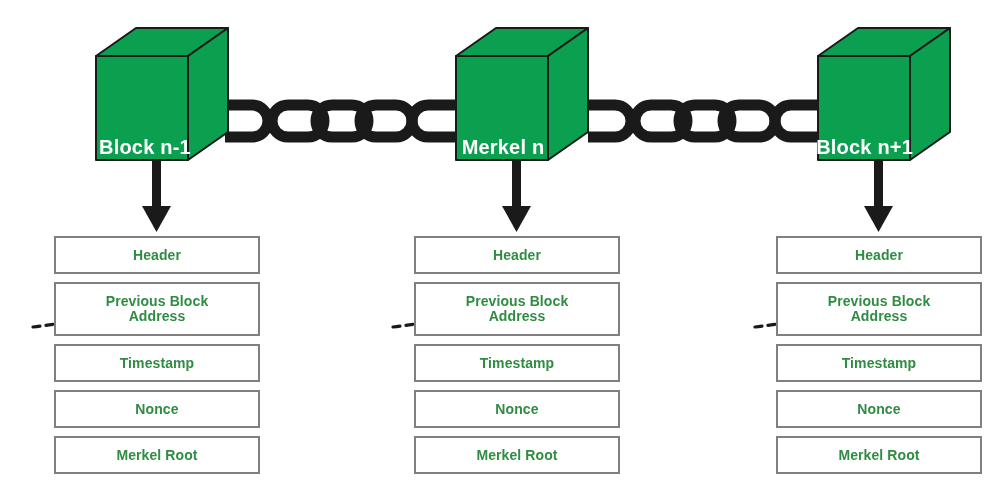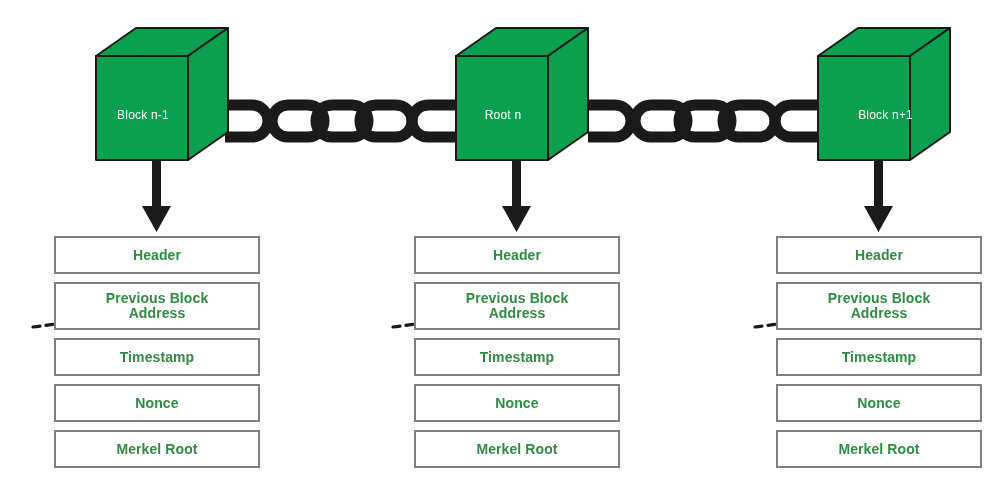--- a/index.html
+++ b/index.html
@@ -37,38 +37,39 @@
     border: 2px solid #808080;
     background: #ffffff;
     margin-bottom: 8px;
     display: flex;
     align-items: center;
     justify-content: center;
     text-align: center;
     line-height: 1.05;
   }
   .field-box.two-line {
-    height: 48px;
+    height: 54px;
   }
   .field-label {
     color: #2f8c42;
     font-size: 14px;
     font-weight: bold;
     letter-spacing: 0.1px;
     white-space: pre-line;
   }
 
   
   .cube-label {
     position: absolute;
     color: #ffffff;
-    font-size: 12px;
-    font-weight: normal;
+    font-size: 20px;
+    font-weight: bold;
     letter-spacing: 0.2px;
     white-space: nowrap;
+    margin-top: 28px;
   }
 </style>
 </head>
 <body>
 
 <div id="canvas">
 
   <svg class="diagram-svg" viewBox="0 0 1001 501" xmlns="http://www.w3.org/2000/svg">
 
     <g fill="none" stroke="#1a1a1a" stroke-width="11">
@@ -129,21 +130,21 @@
     </g>
     <g fill="#1a1a1a">
       <polygon points="118,299 136,307.5 117,315"></polygon>
       <polygon points="478,299 496,307.5 477,315"></polygon>
       <polygon points="840,299 858,307.5 839,315"></polygon>
     </g>
   </svg>
 
   <div class="cube-label" style="left:99px; top:108px; width:88px; text-align:center;">Block n-1</div>
 
-  <div class="cube-label" style="left:459px; top:108px; width:88px; text-align:center;">Root n</div>
+  <div class="cube-label" style="left:459px; top:108px; width:88px; text-align:center;">Merkel n</div>
 
   <div class="cube-label" style="left:815px; top:108px; width:98px; text-align:right;">Block n+1</div>
 
   <div class="column" style="left:54px; top:236px;">
     <div class="field-box">
       <span class="field-label">Header</span>
     </div>
     <div class="field-box two-line">
       <span class="field-label">Previous Block
 Address</span>

